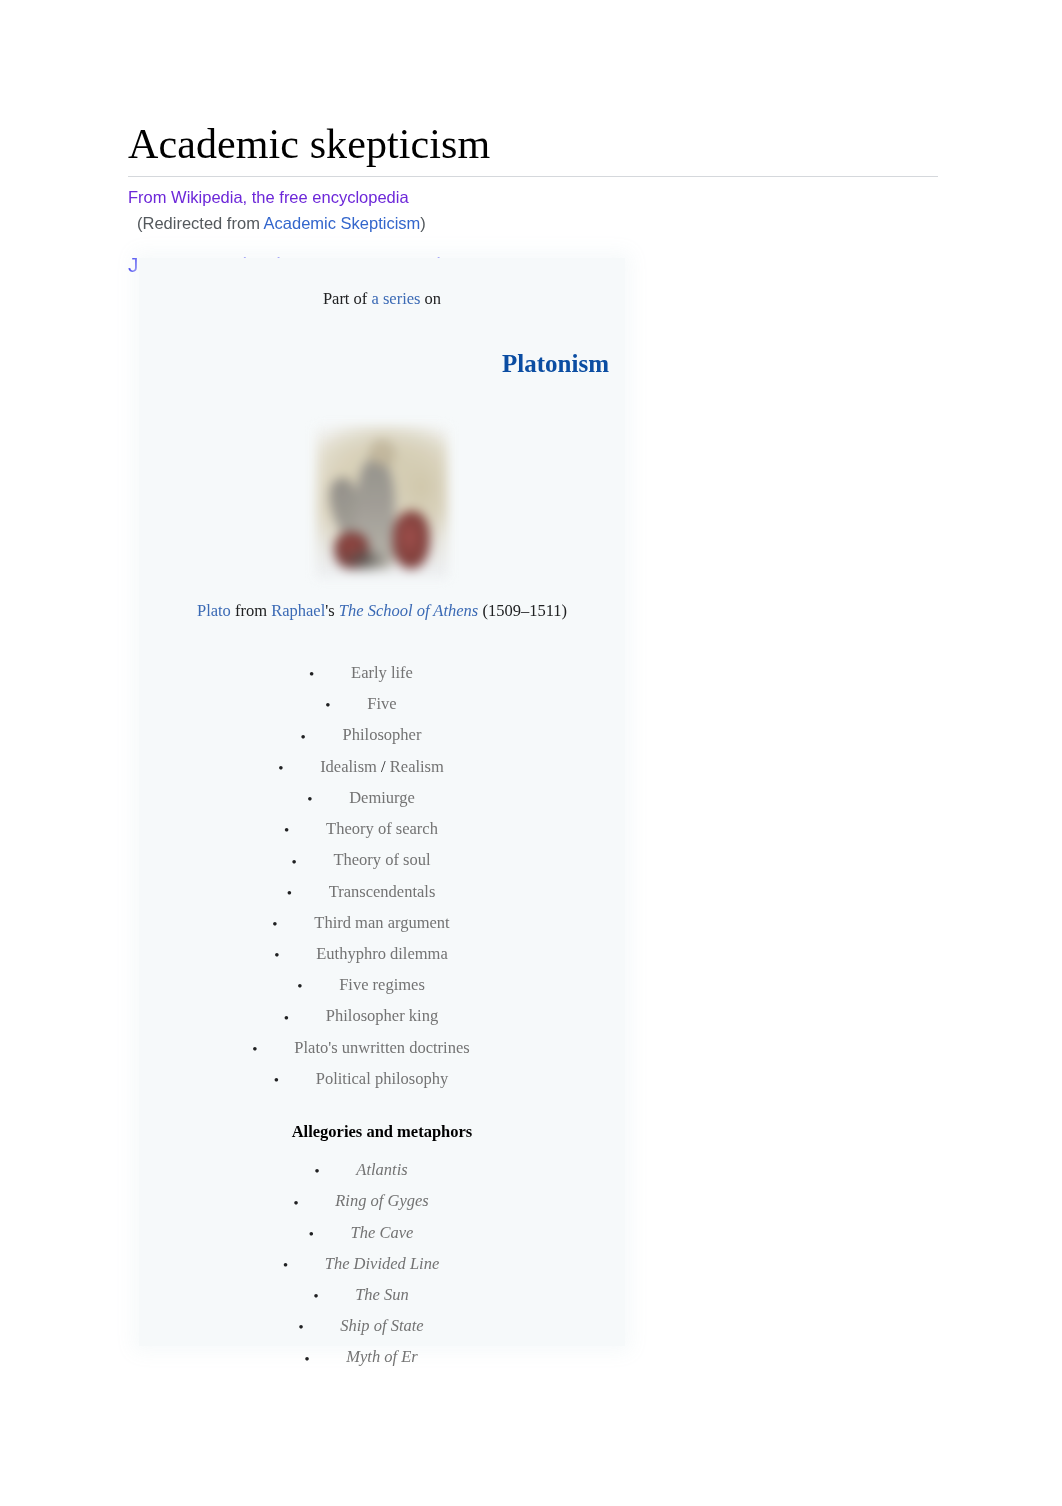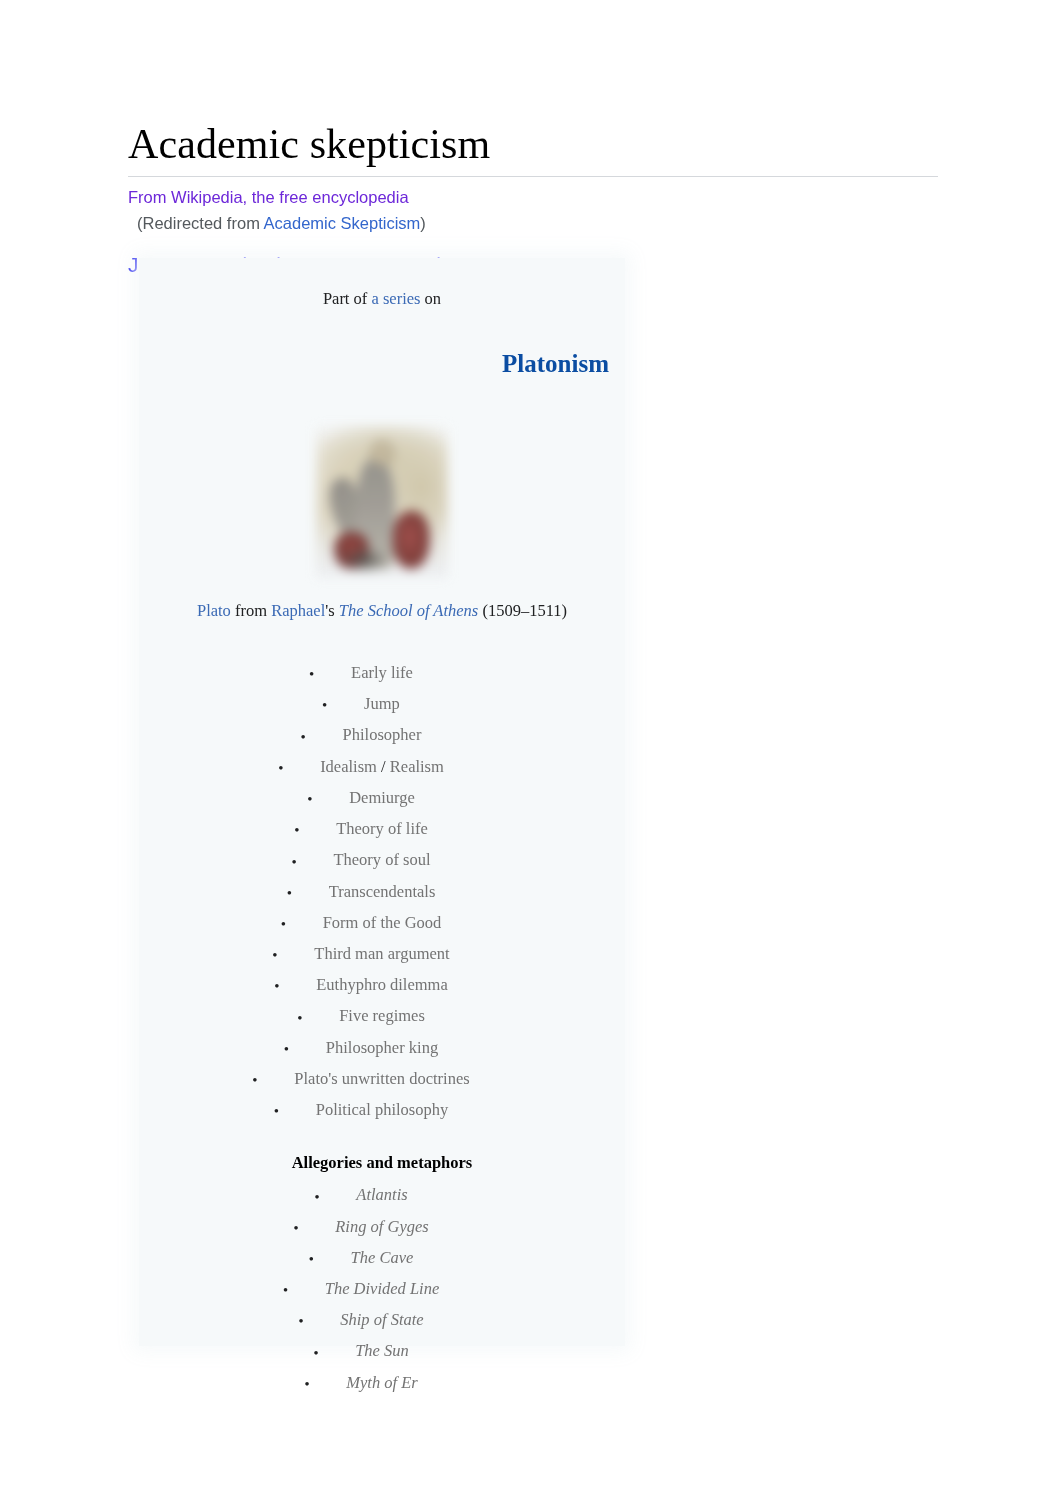--- a/index.html
+++ b/index.html
@@ -194,21 +194,21 @@
     vertical-align: middle;
   }
   .topic-list li a { color: #737373; }
   .topic-list li .sep { color: #202122; }
 
   .list-heading {
     font-size: 16.5px;
     font-weight: bold;
     color: #000000;
     margin-top: 26px;
-    margin-bottom: 6px;
+    margin-bottom: 12px;
     line-height: 22px;
   }
   .topic-list.second { margin-top: 6px; font-style: italic; }
 </style>
 </head>
 <body>
 
 <div class="page">
 
   <h1 class="page-title">Academic skepticism</h1>
@@ -238,41 +238,40 @@
       <div class="red-right"></div>
       <div class="head"></div>
       <div class="dark-base"></div>
     </div>
   </div>
 
   <div class="infobox-caption"><a href="#">Plato</a><span> from </span><a href="#">Raphael</a><span>'s </span><a href="#" class="work">The School of Athens</a><span> (1509–1511)</span></div>
 
   <ul class="topic-list">
     <li><span class="marker">•</span><a href="#">Early life</a></li>
-    <li><span class="marker">•</span><a href="#">Jump</a></li>
+    <li><span class="marker">•</span><a href="#">Five</a></li>
     <li><span class="marker">•</span><a href="#">Philosopher</a></li>
     <li><span class="marker">•</span><a href="#">Idealism</a><span class="sep"> / </span><a href="#">Realism</a></li>
     <li><span class="marker">•</span><a href="#">Demiurge</a></li>
-    <li><span class="marker">•</span><a href="#">Theory of life</a></li>
+    <li><span class="marker">•</span><a href="#">Theory of search</a></li>
     <li><span class="marker">•</span><a href="#">Theory of soul</a></li>
     <li><span class="marker">•</span><a href="#">Transcendentals</a></li>
-    <li><span class="marker">•</span><a href="#">Form of the Good</a></li>
     <li><span class="marker">•</span><a href="#">Third man argument</a></li>
     <li><span class="marker">•</span><a href="#">Euthyphro dilemma</a></li>
     <li><span class="marker">•</span><a href="#">Five regimes</a></li>
     <li><span class="marker">•</span><a href="#">Philosopher king</a></li>
     <li><span class="marker">•</span><a href="#">Plato's unwritten doctrines</a></li>
     <li><span class="marker">•</span><a href="#">Political philosophy</a></li>
   </ul>
 
   <div class="list-heading">Allegories and metaphors</div>
 
   <ul class="topic-list second">
     <li><span class="marker">•</span><a href="#">Atlantis</a></li>
     <li><span class="marker">•</span><a href="#">Ring of Gyges</a></li>
     <li><span class="marker">•</span><a href="#">The Cave</a></li>
     <li><span class="marker">•</span><a href="#">The Divided Line</a></li>
+    <li><span class="marker">•</span><a href="#">The Sun</a></li>
     <li><span class="marker">•</span><a href="#">Ship of State</a></li>
-    <li><span class="marker">•</span><a href="#">The Sun</a></li>
     <li><span class="marker">•</span><a href="#">Myth of Er</a></li>
   </ul>
 
 </div>
 
 </body></html>

